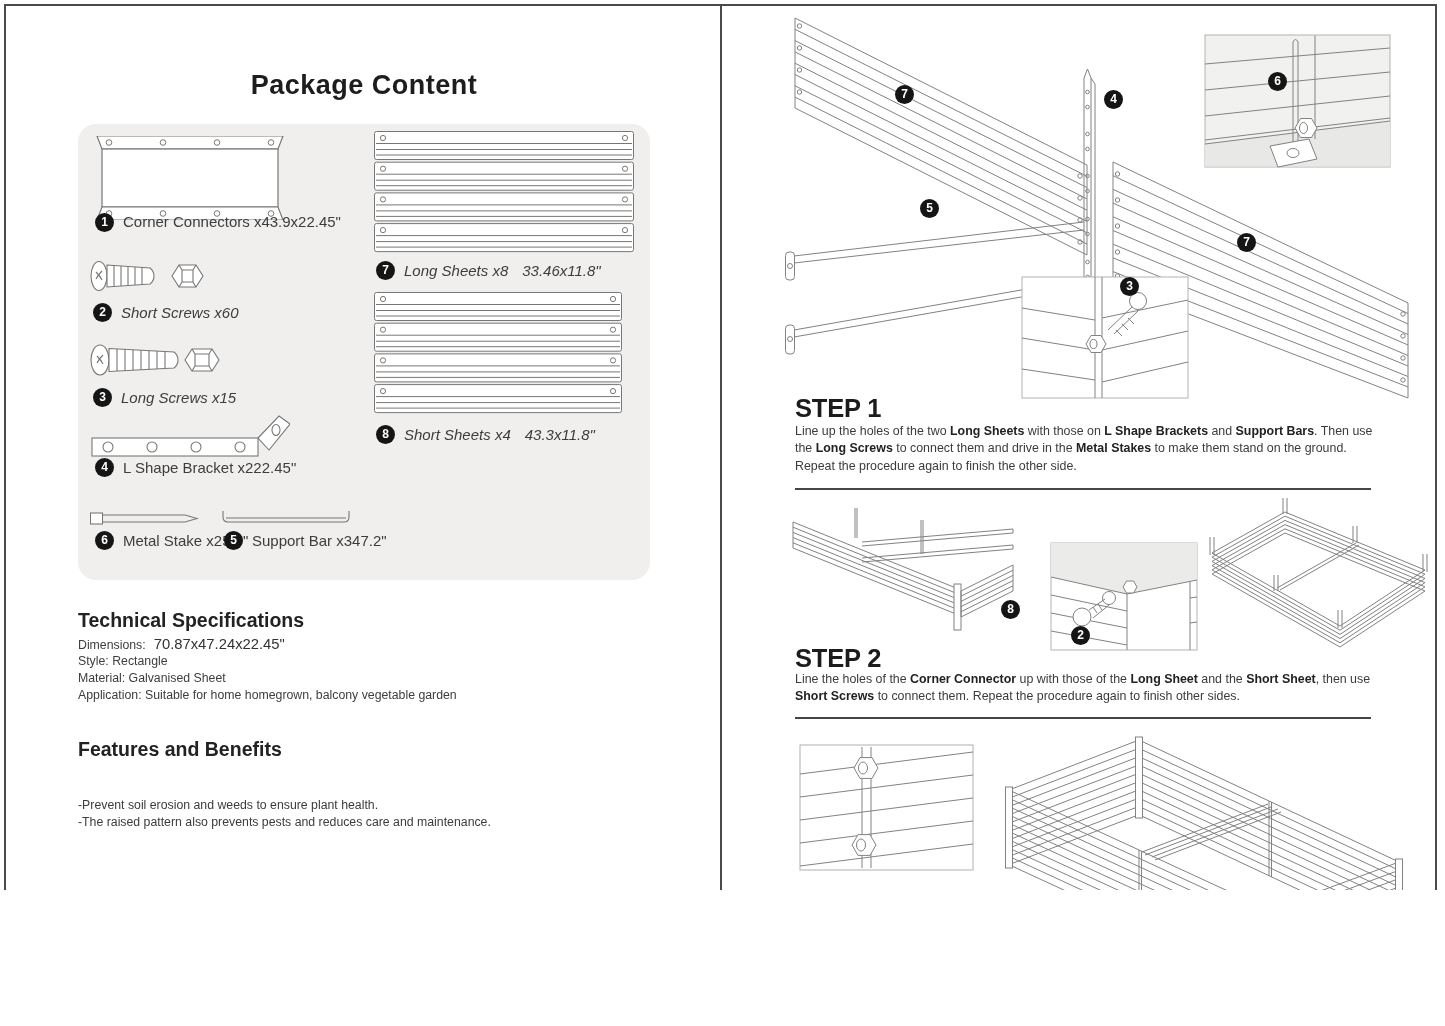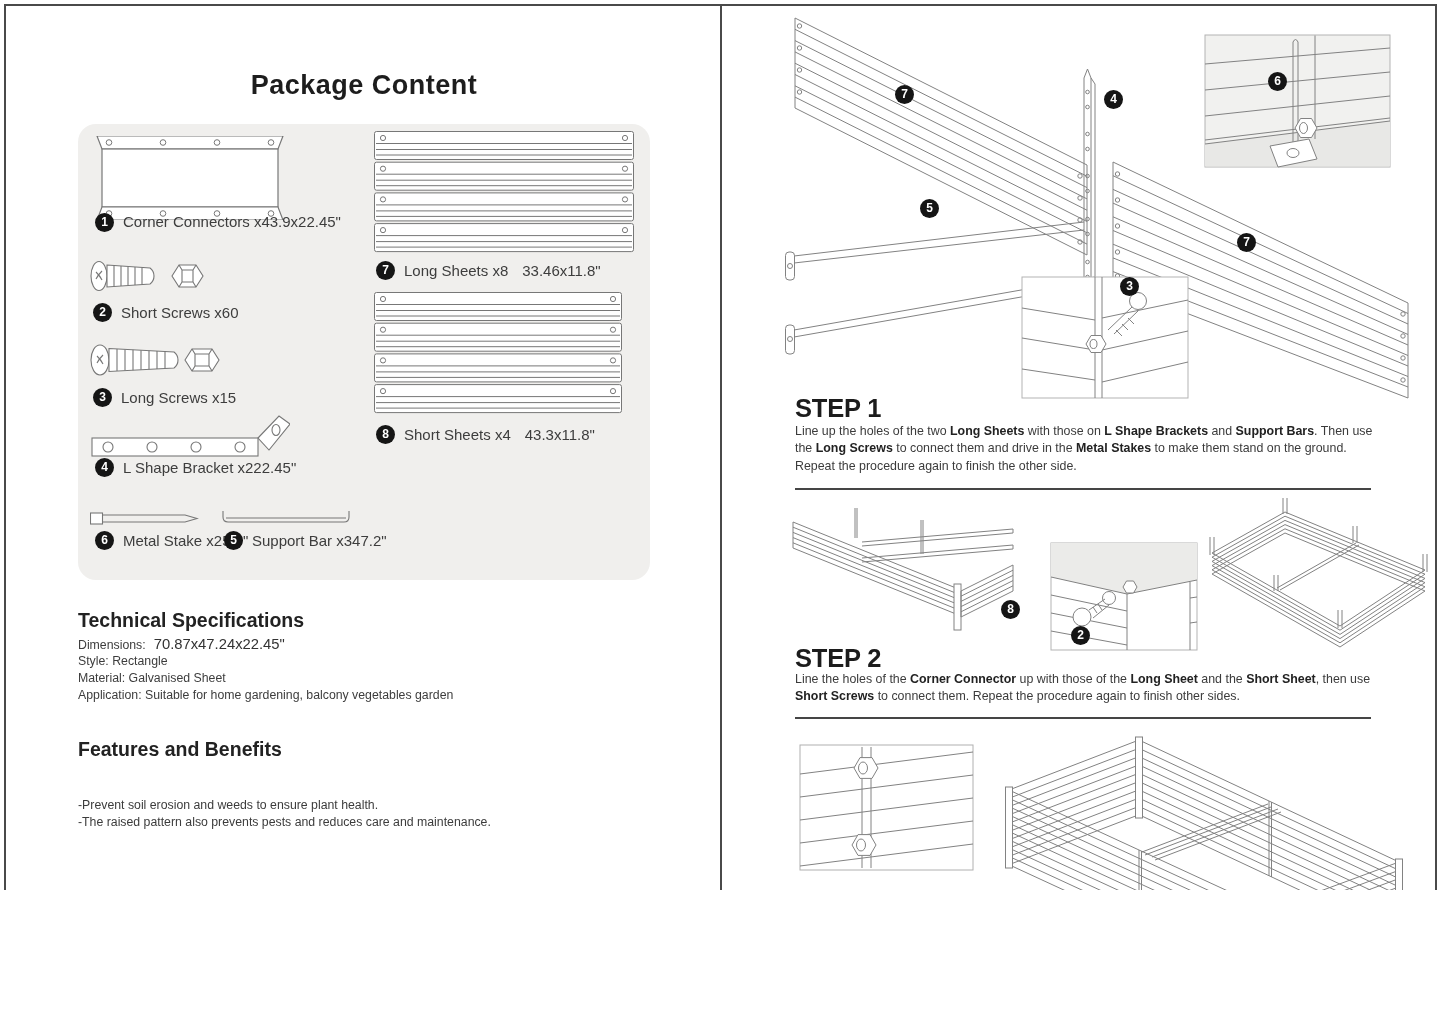--- a/index.html
+++ b/index.html
@@ -11,21 +11,21 @@
   .abs{position:absolute;}
   .page-title{position:absolute;left:78px;top:70px;width:572px;text-align:center;
         font-size:27px;font-weight:600;color:#1d1d1d;letter-spacing:0.5px;}
   .graybox{position:absolute;left:78px;top:124px;width:572px;height:456px;
         background:#f0efed;border-radius:18px;}
   .part-label{position:absolute;display:flex;gap:9px;align-items:center;}
   .part-label.topalign{align-items:flex-start;}
   .badge{width:19px;height:19px;background:#151515;color:#fff;border-radius:50%;
         font-size:12px;font-weight:bold;text-align:center;line-height:19px;flex:0 0 auto;}
   .pl-text{display:flex;flex-direction:row;font-size:15px;line-height:18px;color:#3d3d3d;}
-  .pl-row{display:flex;align-items:flex-end;font-size:15px;color:#3d3d3d;}
+  .pl-row{display:flex;align-items:flex-end;font-size:15px;color:#3d3d3d;font-style:italic;}
   .pl-row .pl-size{margin-left:14px;}
   .sec-heading{position:absolute;font-size:19.5px;font-weight:600;color:#222;}
   .spec-line{position:absolute;font-size:12.3px;color:#3d3d3d;white-space:nowrap;}
   .spec-dim-value{font-size:14.8px;color:#333;margin-left:8px;}
   .feature-line{position:absolute;font-size:12.3px;color:#3c3c3c;white-space:nowrap;}
   .step-title{position:absolute;font-size:25.5px;font-weight:600;color:#1c1c1c;letter-spacing:-0.2px;}
   .step-body{position:absolute;font-size:12.4px;line-height:17.3px;color:#3b3b3b;}
   .step-body .b{font-weight:700;color:#222;text-align:center;}
   .h-divider{position:absolute;left:795px;width:576px;height:2px;background:#454545;}
   .callout{position:absolute;width:19px;height:19px;background:#151515;color:#fff;border-radius:50%;
@@ -219,21 +219,21 @@
       <span class="pl-size">43.3x11.8"</span>
     </span>
   </div>
 
   <div class="sec-heading" style="left:78px;top:609px;">Technical Specifications</div>
   <div class="spec-line" style="left:78px;top:636px;">
     <span>Dimensions:</span><span class="spec-dim-value">70.87x47.24x22.45"</span>
   </div>
   <div class="spec-line" style="left:78px;top:654px;">Style: Rectangle</div>
   <div class="spec-line" style="left:78px;top:671px;">Material: Galvanised Sheet</div>
-  <div class="spec-line" style="left:78px;top:688px;">Application: Suitable for home gardening, balcony vegetables garden</div>
+  <div class="spec-line" style="left:78px;top:688px;">Application: Suitable for home homegrown, balcony vegetable garden</div>
 
   <div class="sec-heading" style="left:78px;top:738px;">Features and Benefits</div>
   <div class="feature-line" style="left:78px;top:798px;">-Prevent soil erosion and weeds to ensure plant health.</div>
   <div class="feature-line" style="left:78px;top:815px;">-The raised pattern also prevents pests and reduces care and maintenance.</div>
 
   <svg class="abs" style="left:725px;top:6px;" width="715" height="394" viewBox="0 0 715 394">
     <g stroke="#828282" fill="none" stroke-width="1">
 
       <polygon points="70,12 362,159 362,249 70,102"></polygon>
       <path d="M70,23.3 L362,170.3 M70,34.6 L362,181.6 M70,45.9 L362,192.9 M70,57.2 L362,204.2 M70,68.5 L362,215.5 M70,79.8 L362,226.8 M70,91.1 L362,238.1"></path>

